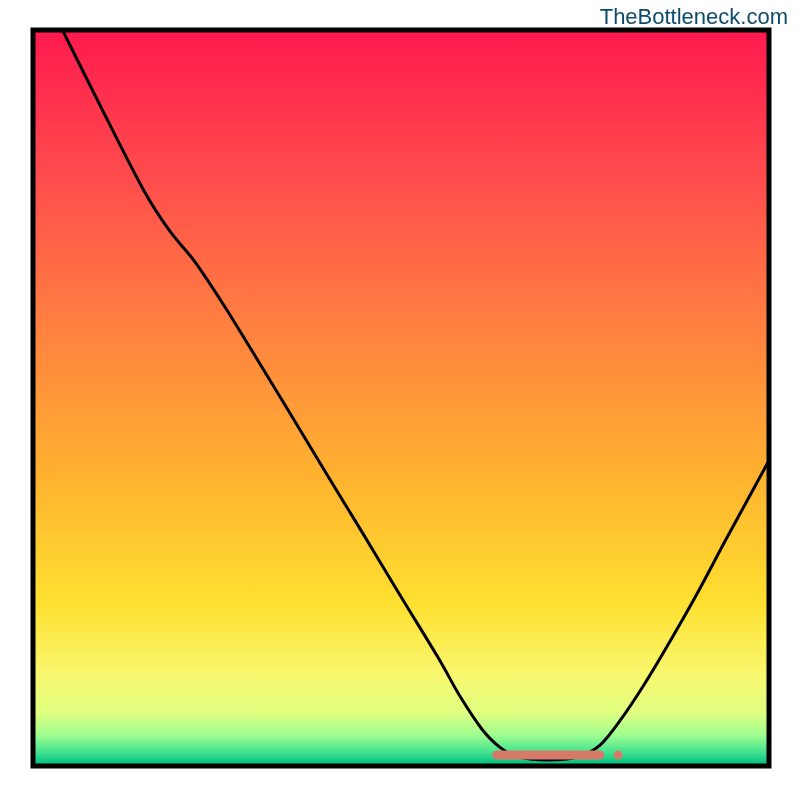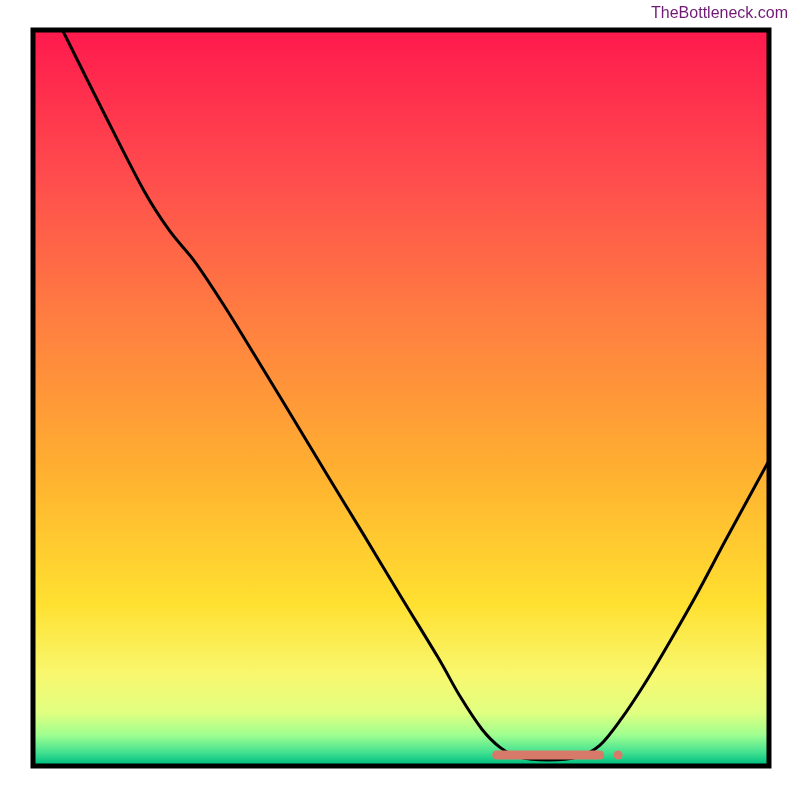--- a/index.html
+++ b/index.html
@@ -10,22 +10,22 @@
   }
   .chart-container {
     position: relative;
     width: 800px;
     height: 800px;
   }
   .watermark {
     position: absolute;
     top: 4px;
     right: 12px;
-    font-size: 16px;
-    color: #701a75;
+    font-size: 22px;
+    color: #0c4a6e;
     font-family: Arial, sans-serif;
     z-index: 10;
     margin-left: 45px;
   }
   svg {
     display: block;
   }
 </style>
 </head>
 <body>

